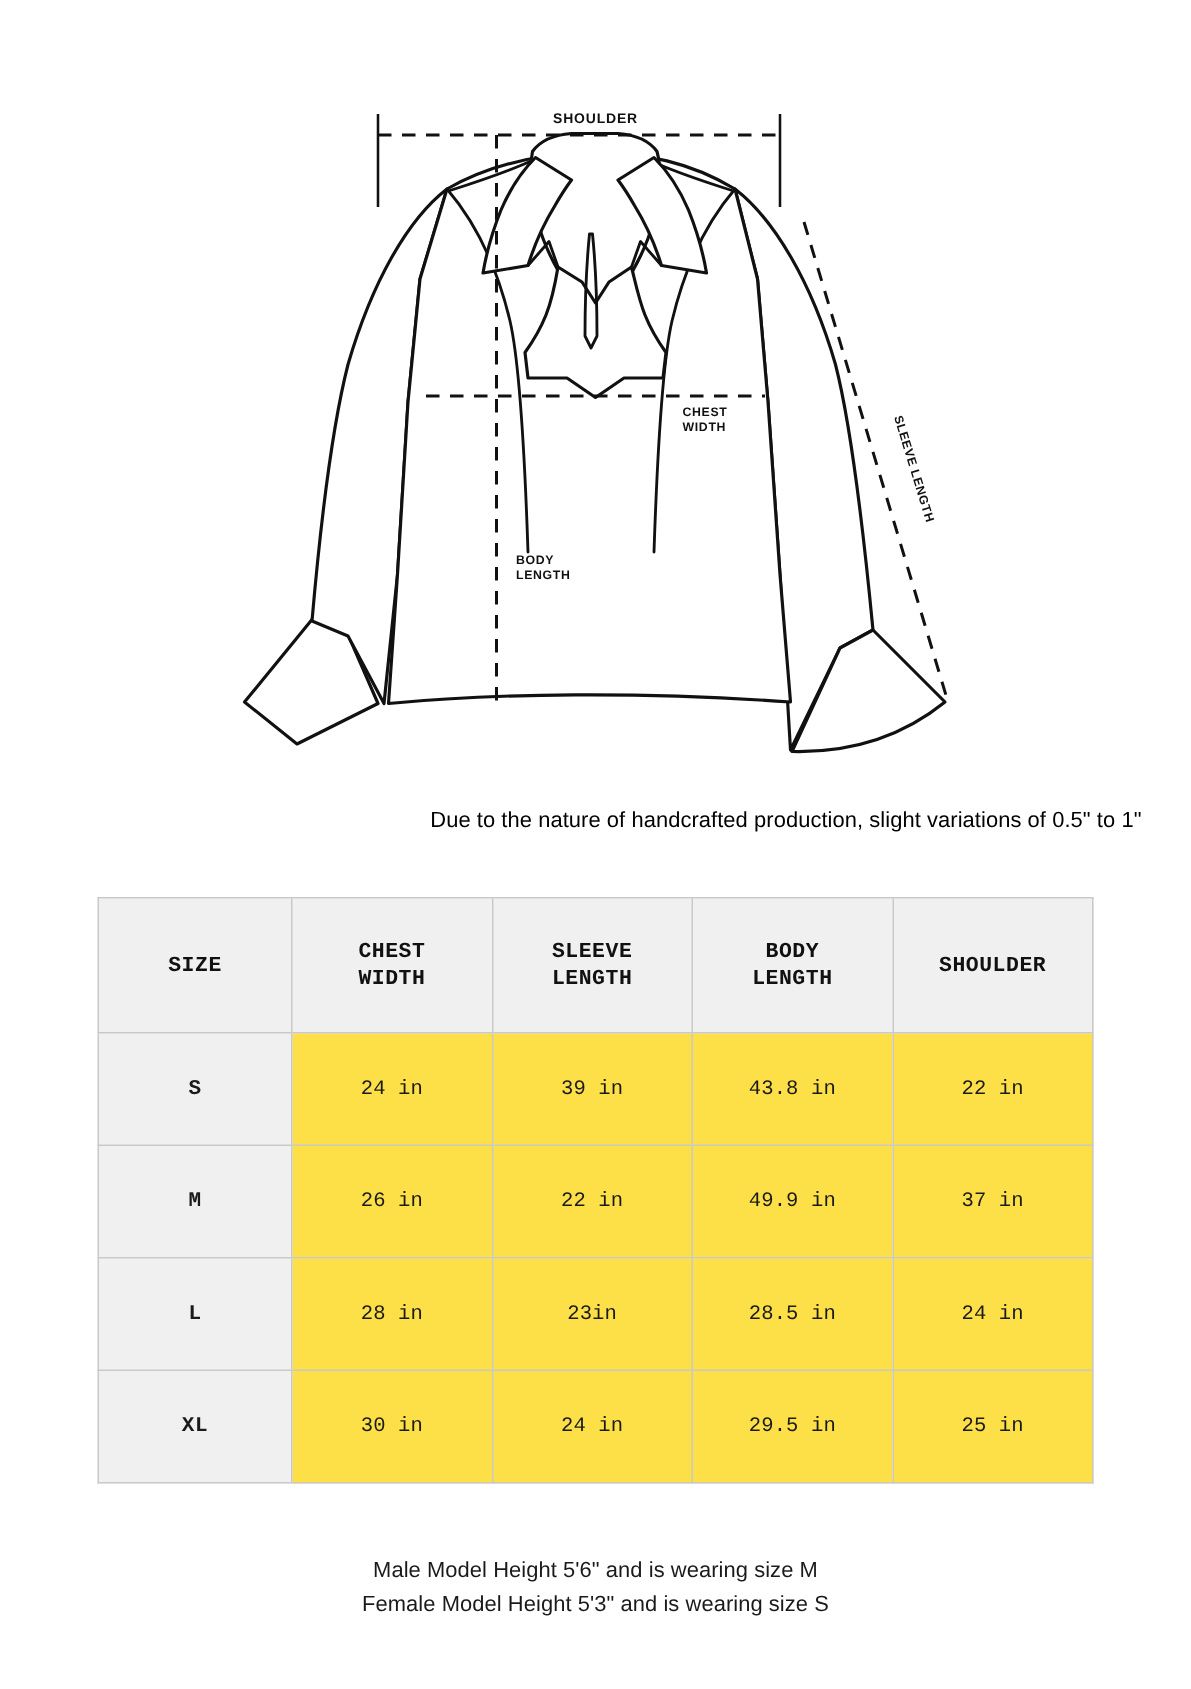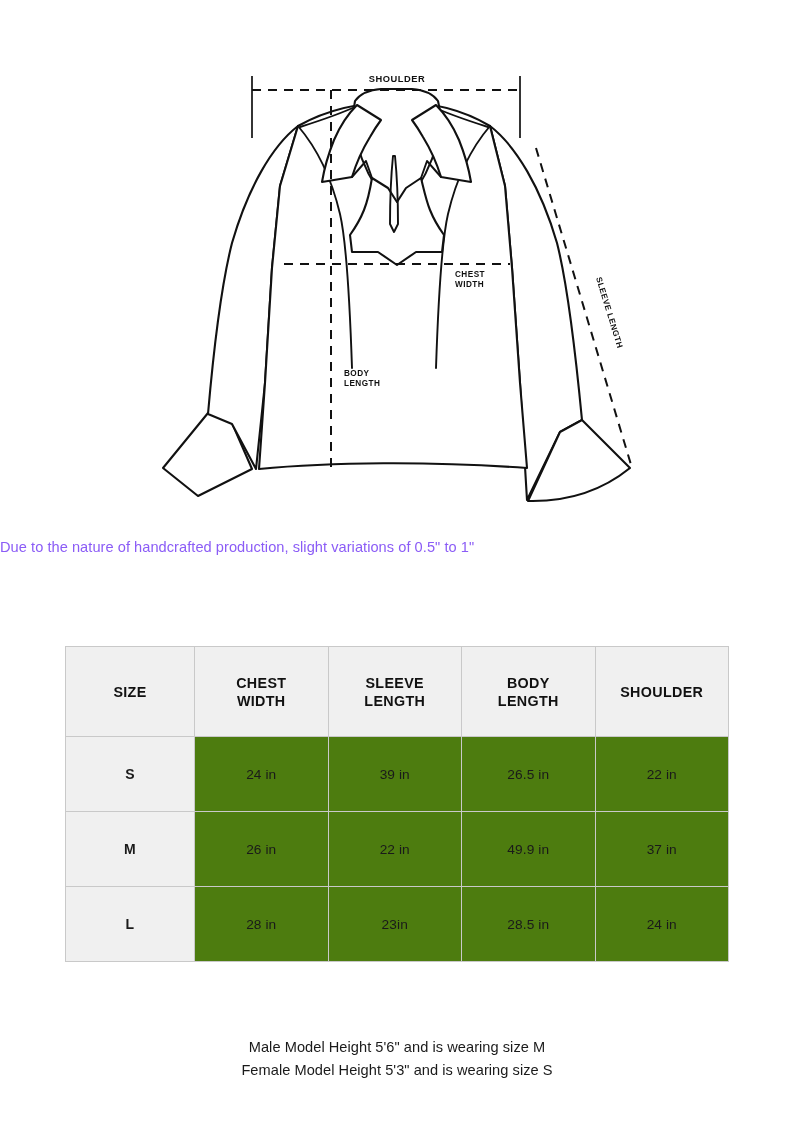--- a/index.html
+++ b/index.html
@@ -66,42 +66,43 @@
     letter-spacing: 0.45px;
     fill: #111111;
   }
 
   
   .disclaimer {
     position: absolute;
     left: 0;
     top: 536px;
     width: 761px;
-    text-align: left;
+    text-align: right;
     font-size: 14.6px;
     line-height: 23px;
-    color: #8b5cf6;
+    color: #000000;
     letter-spacing: 0.05px;
   }
   .disclaimer span { display: block; }
 
   
   .size-table {
     position: absolute;
     left: 65px;
-    top: 646px;
+    top: 598px;
     width: 663px;
     border-collapse: collapse;
     table-layout: fixed;
+    font-family: Liberation Mono, monospace;
   }
   .size-table td, .size-table th {
     border: 1px solid #c9c9c9;
     text-align: center;
     vertical-align: middle;
-    background: #4d7c0f;
+    background: #fde047;
   }
   .size-table thead th {
     background: #f0f0f0;
     height: 90px;
     font-size: 14.3px;
     font-weight: bold;
     letter-spacing: 0.35px;
     line-height: 18px;
     color: #111111;
   }
@@ -221,36 +222,43 @@
       <th>
         <span class="hdr-line">SHOULDER</span>
       </th>
     </tr>
   </thead>
   <tbody>
     <tr>
       <td class="size-cell">S</td>
       <td>24 in</td>
       <td>39 in</td>
-      <td>26.5 in</td>
+      <td>43.8 in</td>
       <td>22 in</td>
     </tr>
     <tr>
       <td class="size-cell">M</td>
       <td>26 in</td>
       <td>22 in</td>
       <td>49.9 in</td>
       <td>37 in</td>
     </tr>
     <tr>
       <td class="size-cell">L</td>
       <td>28 in</td>
       <td>23in</td>
       <td>28.5 in</td>
       <td>24 in</td>
     </tr>
+    <tr>
+      <td class="size-cell">XL</td>
+      <td>30 in</td>
+      <td>24 in</td>
+      <td>29.5 in</td>
+      <td>25 in</td>
+    </tr>
   </tbody>
 </table>
 
 <div class="model-note">
   <span>Male Model Height 5'6" and is wearing size M</span>
   <span>Female Model Height 5'3" and is wearing size S</span>
 </div>
 
 </body></html>

